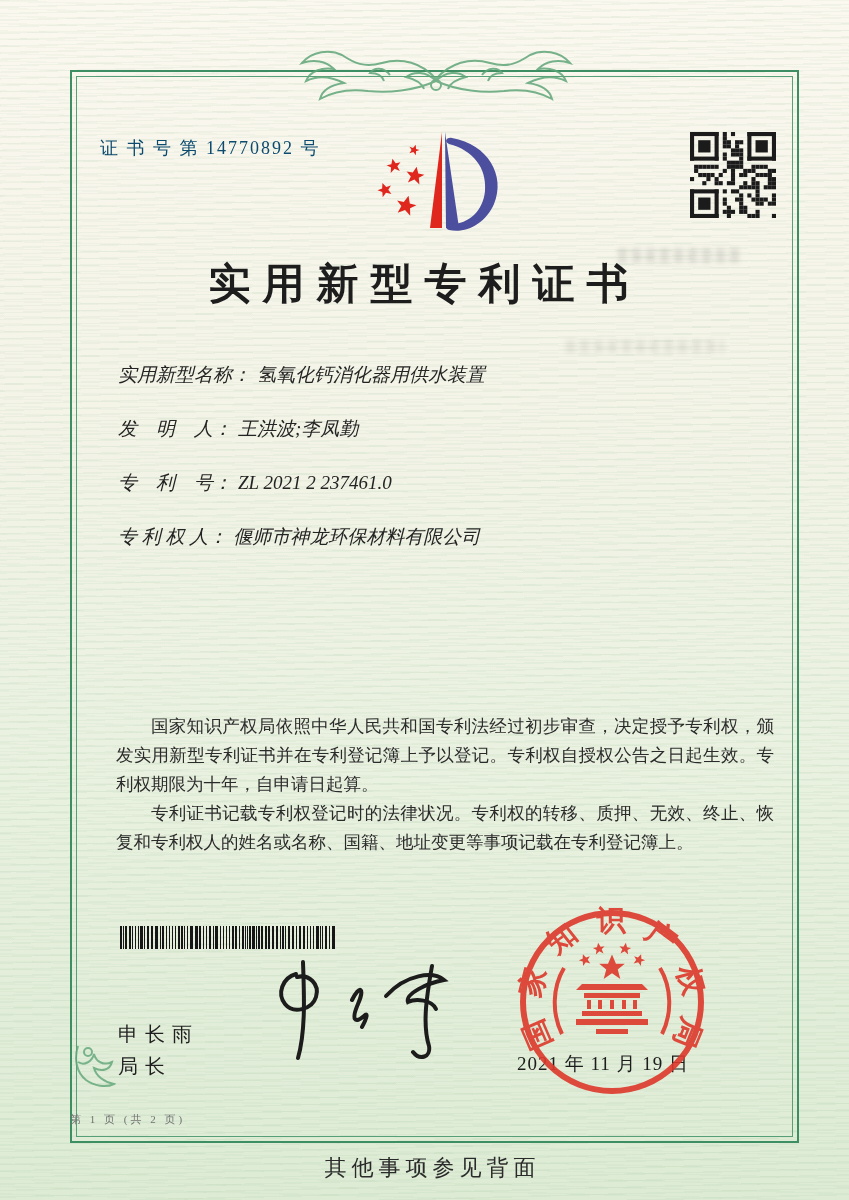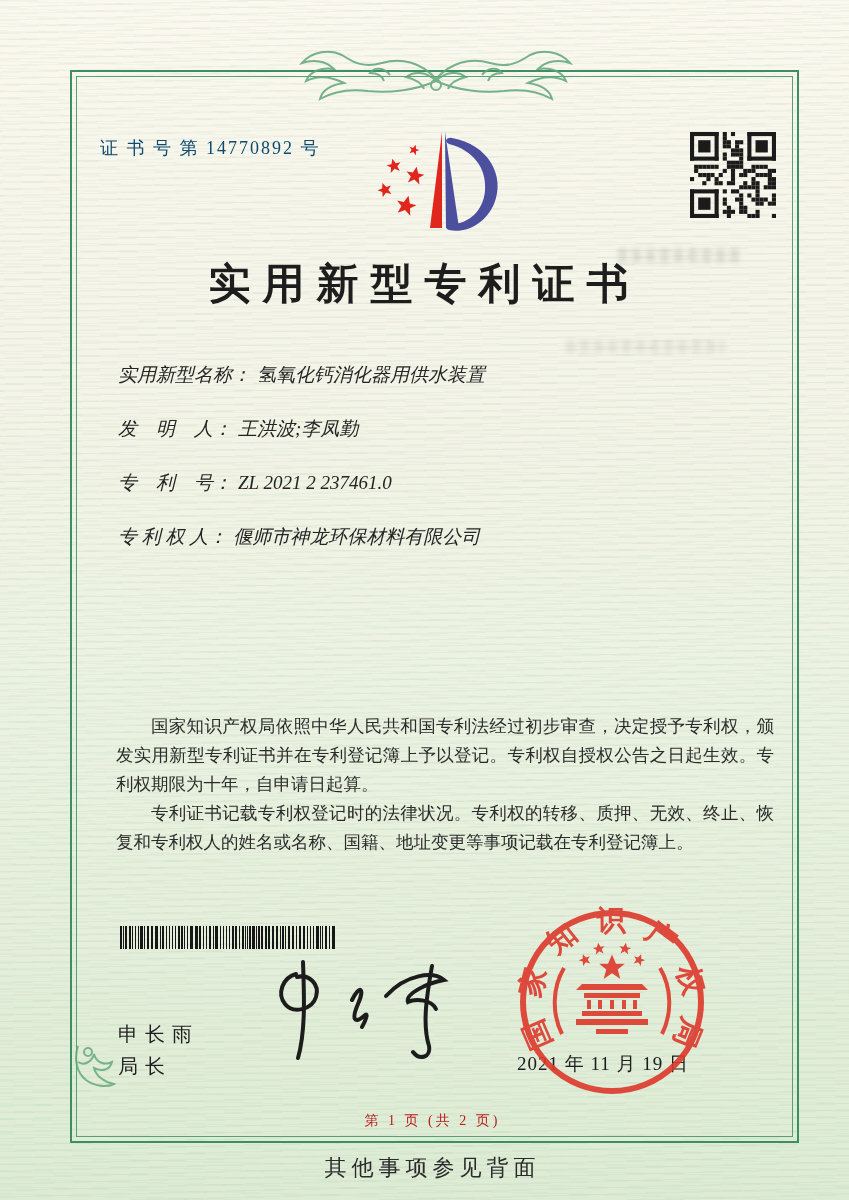--- a/index.html
+++ b/index.html
@@ -29,22 +29,22 @@
   .grant-pair{display:inline-block;margin-left:58px;}
   .paras{left:116px;top:712px;width:658px;font-size:17.5px;line-height:29px;
          text-align:justify;color:#2b2b2b;}
   .paras p{margin:0;text-indent:2em;}
   .barcode-box{left:120px;top:926px;width:218px;height:23px;}
   .signer-title{left:118px;top:1028px;font-size:20px;letter-spacing:7px;color:#1f1f1f;margin-top:25px;}
   .signer-name{left:118px;top:1021px;font-size:20px;letter-spacing:7px;color:#1f1f1f;}
   .signature{left:252px;top:952px;z-index:3;}
   .seal{left:512px;top:902px;z-index:4;opacity:.9;}
   .seal-date{left:517px;top:1051px;font-size:19px;letter-spacing:1px;color:#1c1c1c;z-index:3;}
-  .page-info{left:70px;top:1112px;width:725px;text-align:center;font-size:14px;
-             letter-spacing:3px;color:#b91c1c;}
+  .page-info{left:70px;top:1112px;width:725px;text-align:left;font-size:11px;
+             letter-spacing:3px;color:#737373;}
   .back-note{left:70px;top:1153px;width:725px;text-align:center;font-size:22px;
              letter-spacing:5px;color:#2a2a2a;}
   .ornament-top{left:294px;top:41px;z-index:2;}
   .ornament-corner{left:72px;top:1042px;z-index:2;}
   .logo-box{left:352px;top:124px;z-index:2;}
   .qr-box{left:690px;top:132px;z-index:2;}
   .ghost{position:absolute;z-index:1;filter:blur(2.5px);opacity:.14;pointer-events:none;
          background:repeating-linear-gradient(90deg,#5a5a5a 0 9px,transparent 9px 14px);}
   .ghost1{left:618px;top:248px;width:126px;height:15px;}
   .ghost2{left:566px;top:340px;width:158px;height:13px;opacity:.10;}

